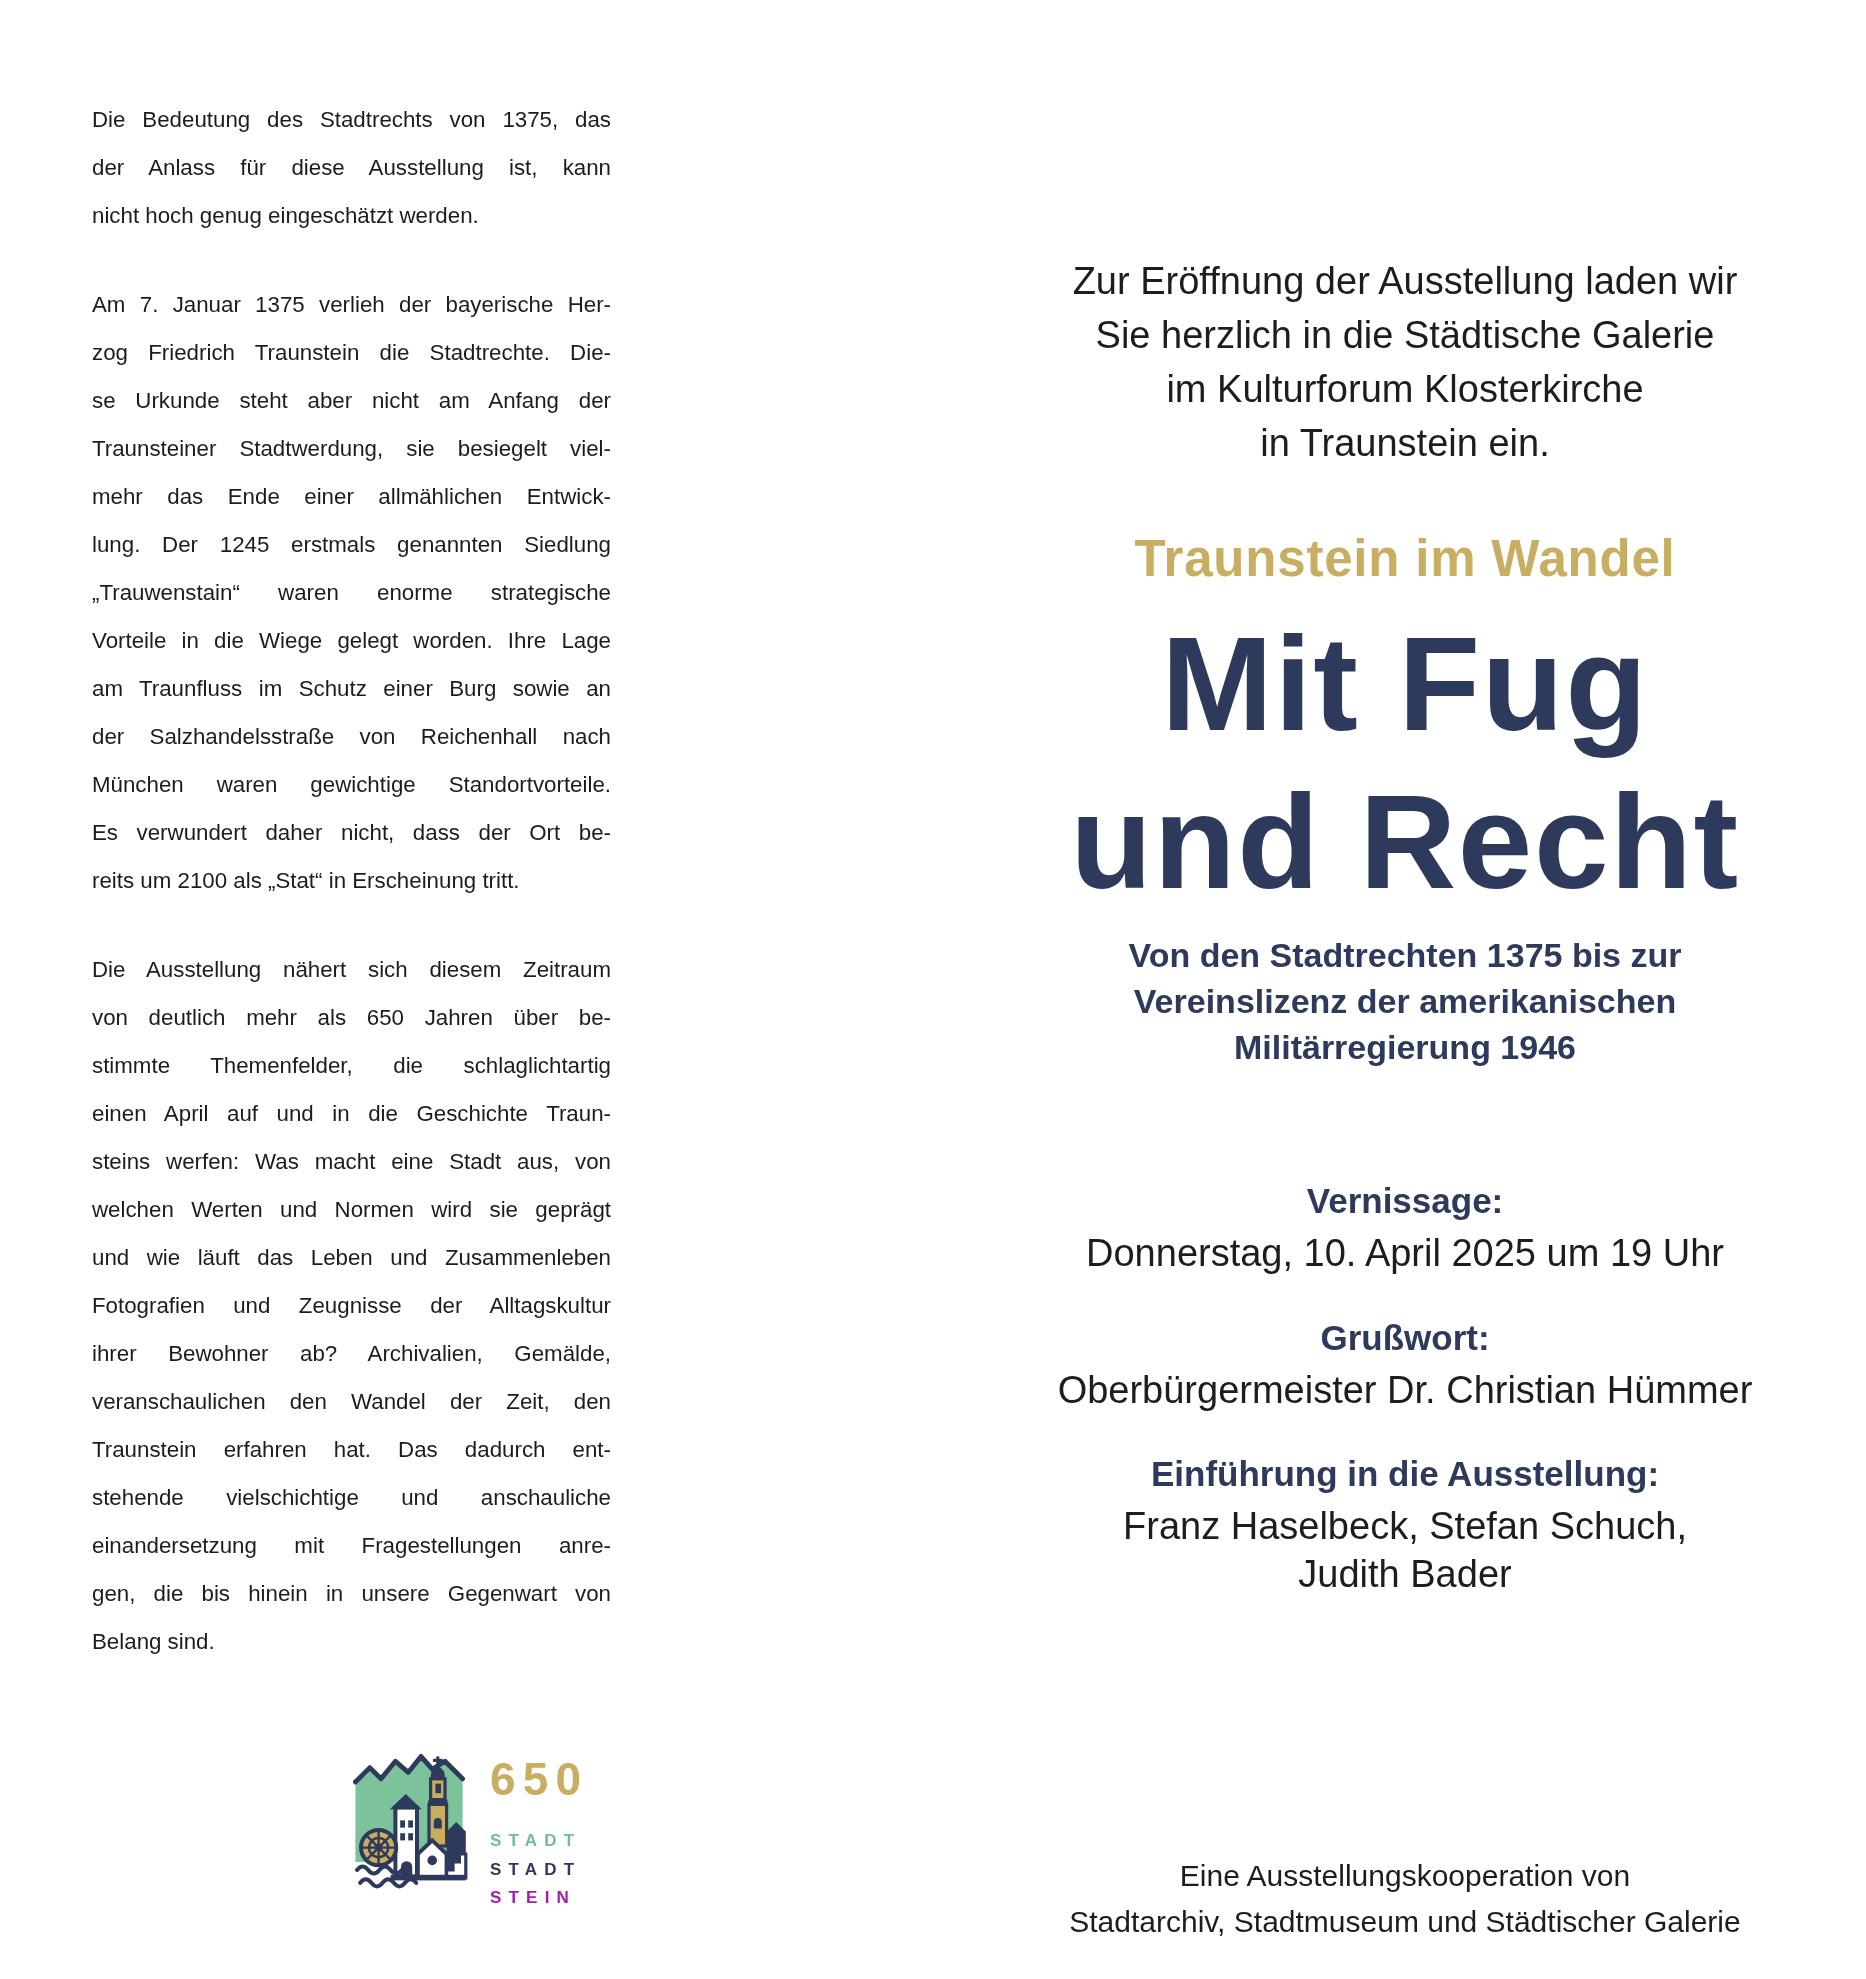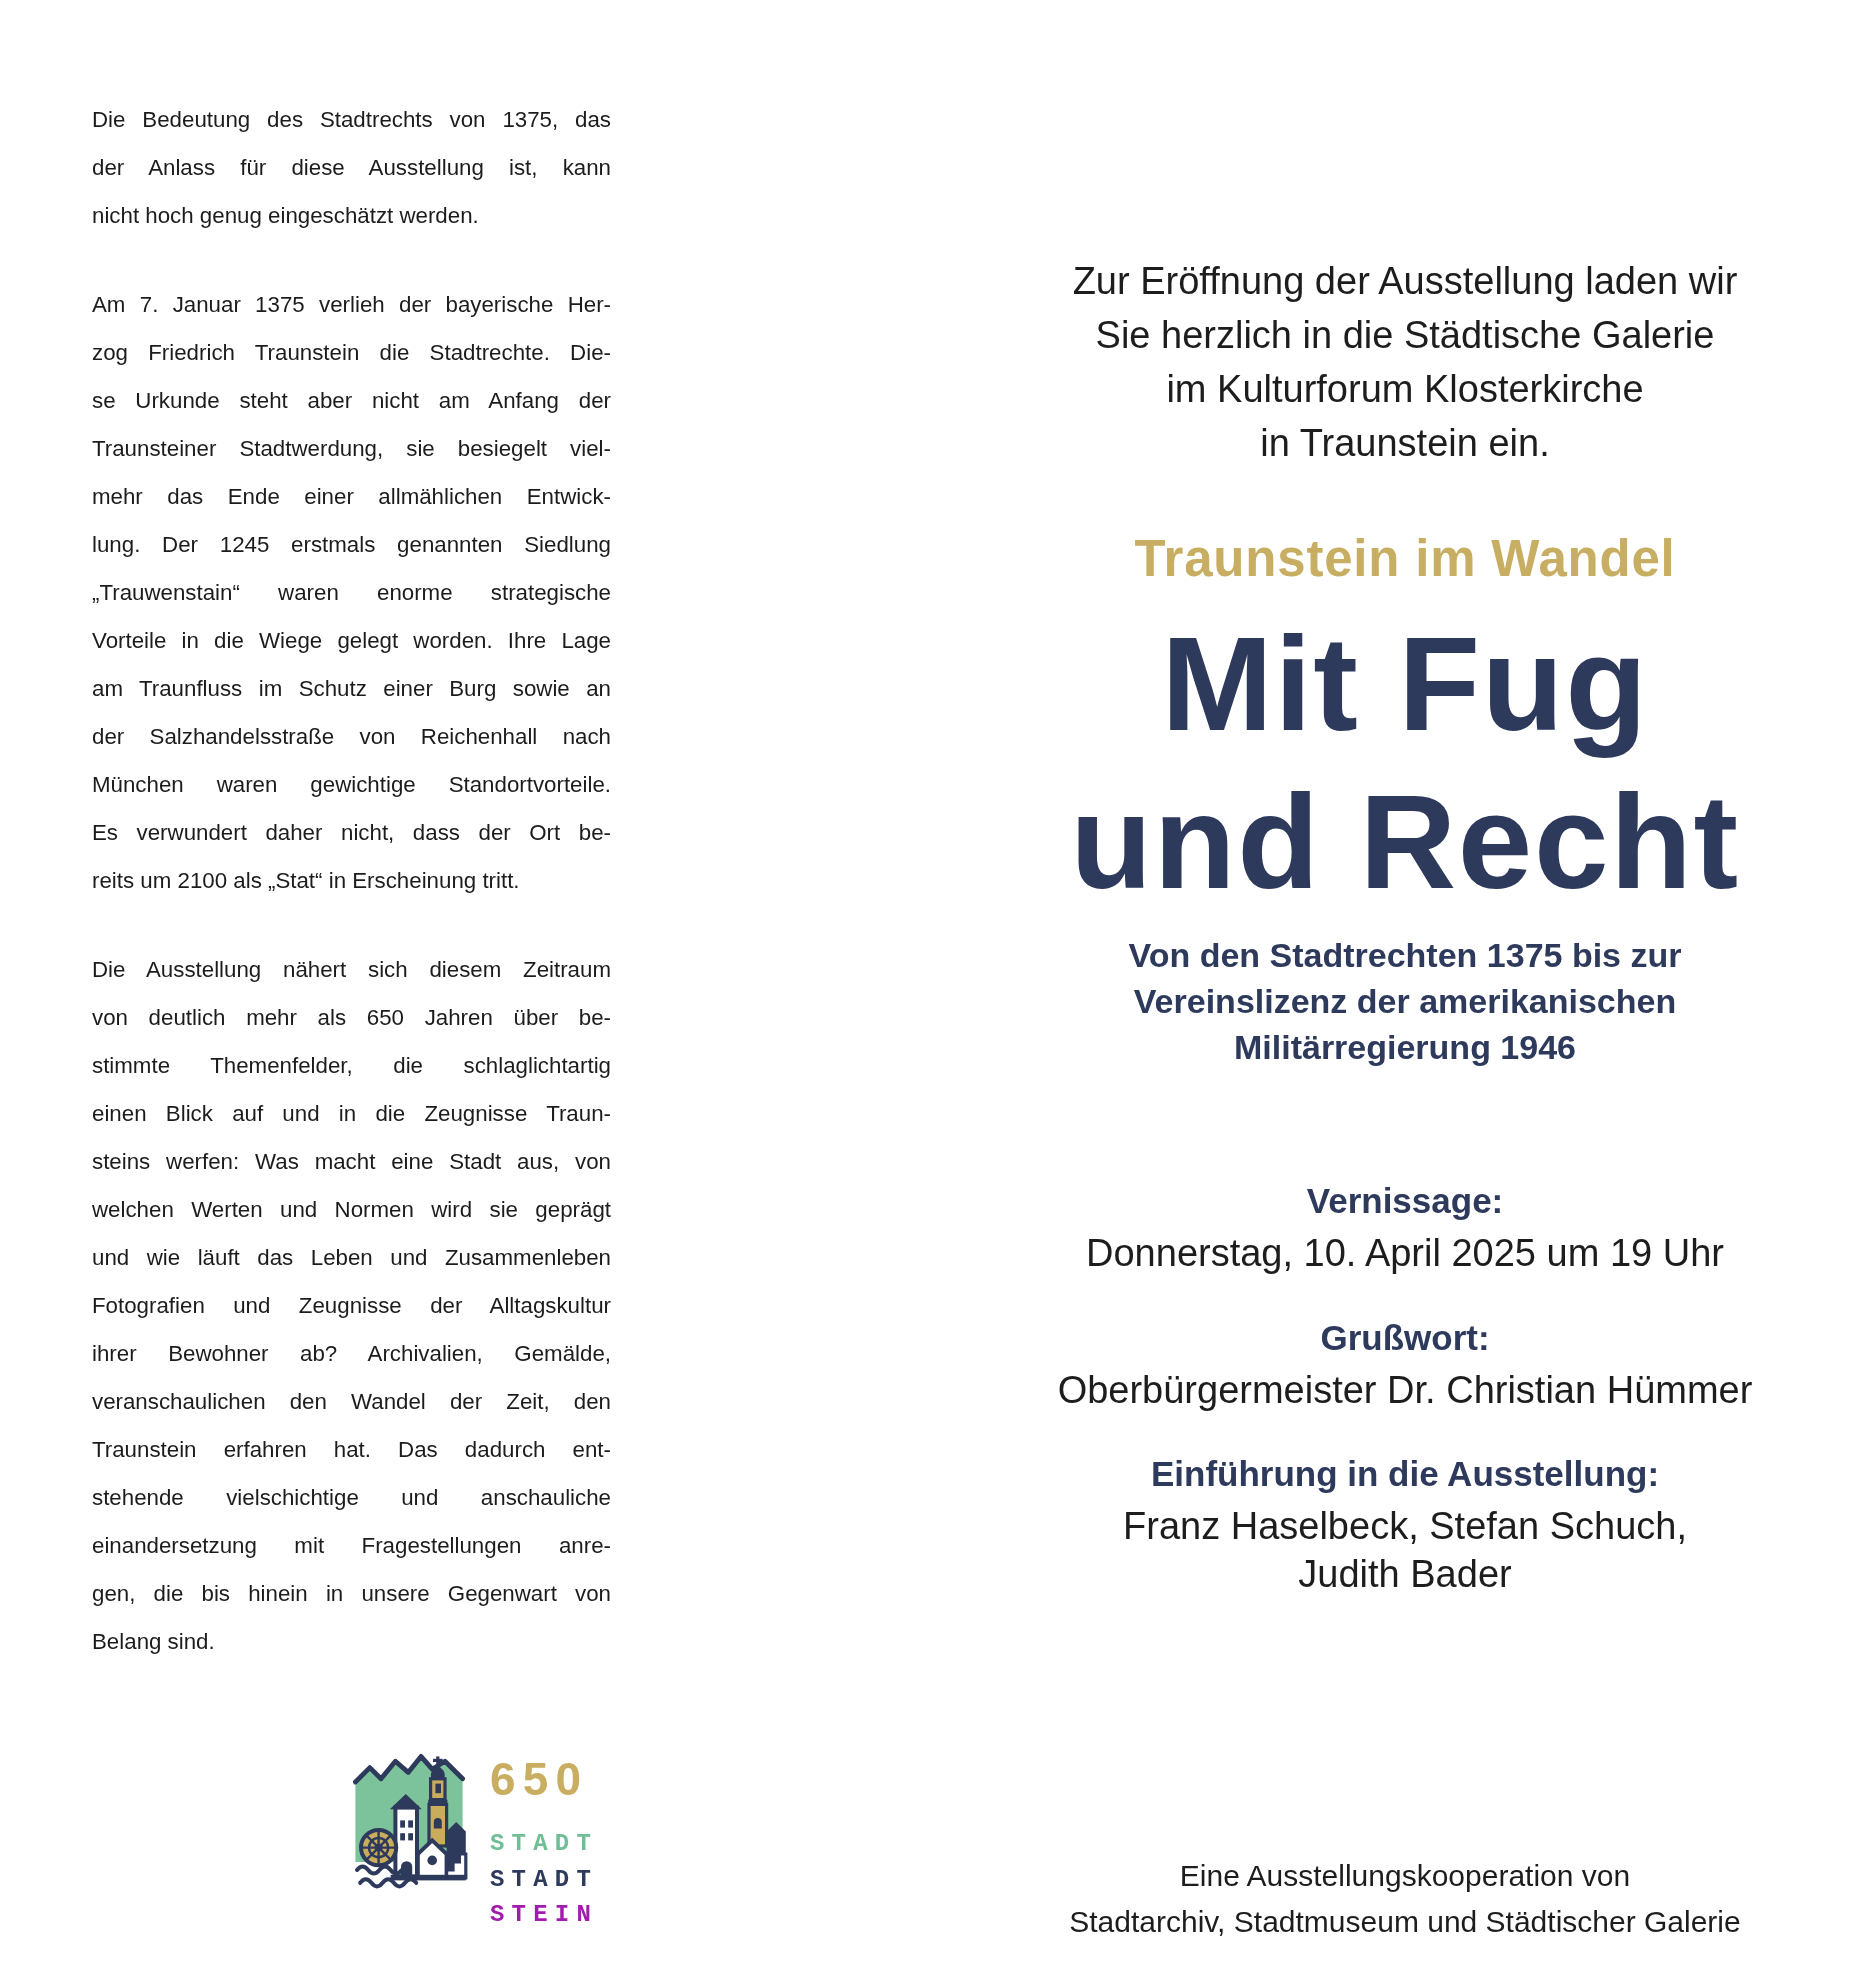--- a/index.html
+++ b/index.html
@@ -30,22 +30,22 @@
     position:absolute; left:349px; top:1750px;
     display:flex; align-items:flex-start; gap:21px;
   }
   .logo-mark { width:120px; height:148px; }
   .logo-text { padding-top:6.4px; }
   .logo-number {
     font-size:46px; font-weight:bold; letter-spacing:7.2px;
     color:#c9ae62; line-height:1; margin-bottom:30px;
   }
   .logo-word {
-    font-size:24px; font-weight:bold; letter-spacing:7.2px;
-    line-height:1; margin-bottom:11.2px;font-family:Liberation Mono, monospace;
+    font-size:17px; font-weight:bold; letter-spacing:7.2px;
+    line-height:1; margin-bottom:11.2px;
   }
   .logo-word.w1 { color:#6fbe95; }
   .logo-word.w2 { color:#2e3a5c; }
   .logo-word.w3 { color:#a21caf; }
 
   
   .right-col { position:absolute; left:942px; top:0; width:926px; }
   .right-col > div { position:absolute; left:0; width:100%; text-align:center; }
   .preline { white-space:pre-line; }
 
@@ -89,21 +89,21 @@
       <div class="line">am Traunfluss im Schutz einer Burg sowie an</div>
       <div class="line">der Salzhandelsstraße von Reichenhall nach</div>
       <div class="line">München waren gewichtige Standortvorteile.</div>
       <div class="line">Es verwundert daher nicht, dass der Ort be-</div>
       <div class="line last">reits um 2100 als „Stat“ in Erscheinung tritt.</div>
     </div>
     <div class="para">
       <div class="line">Die Ausstellung nähert sich diesem Zeitraum</div>
       <div class="line">von deutlich mehr als 650 Jahren über be-</div>
       <div class="line">stimmte Themenfelder, die schlaglichtartig</div>
-      <div class="line">einen Blick auf und in die Zeugnisse Traun-</div>
+      <div class="line">einen April auf und in die Geschichte Traun-</div>
       <div class="line">steins werfen: Was macht eine Stadt aus, von</div>
       <div class="line">welchen Werten und Normen wird sie geprägt</div>
       <div class="line">und wie läuft das Leben und Zusammenleben</div>
       <div class="line">Fotografien und Zeugnisse der Alltagskultur</div>
       <div class="line">ihrer Bewohner ab? Archivalien, Gemälde,</div>
       <div class="line">veranschaulichen den Wandel der Zeit, den</div>
       <div class="line">Traunstein erfahren hat. Das dadurch ent-</div>
       <div class="line">stehende vielschichtige und anschauliche</div>
       <div class="line">einandersetzung mit Fragestellungen anre-</div>
       <div class="line">gen, die bis hinein in unsere Gegenwart von</div>

